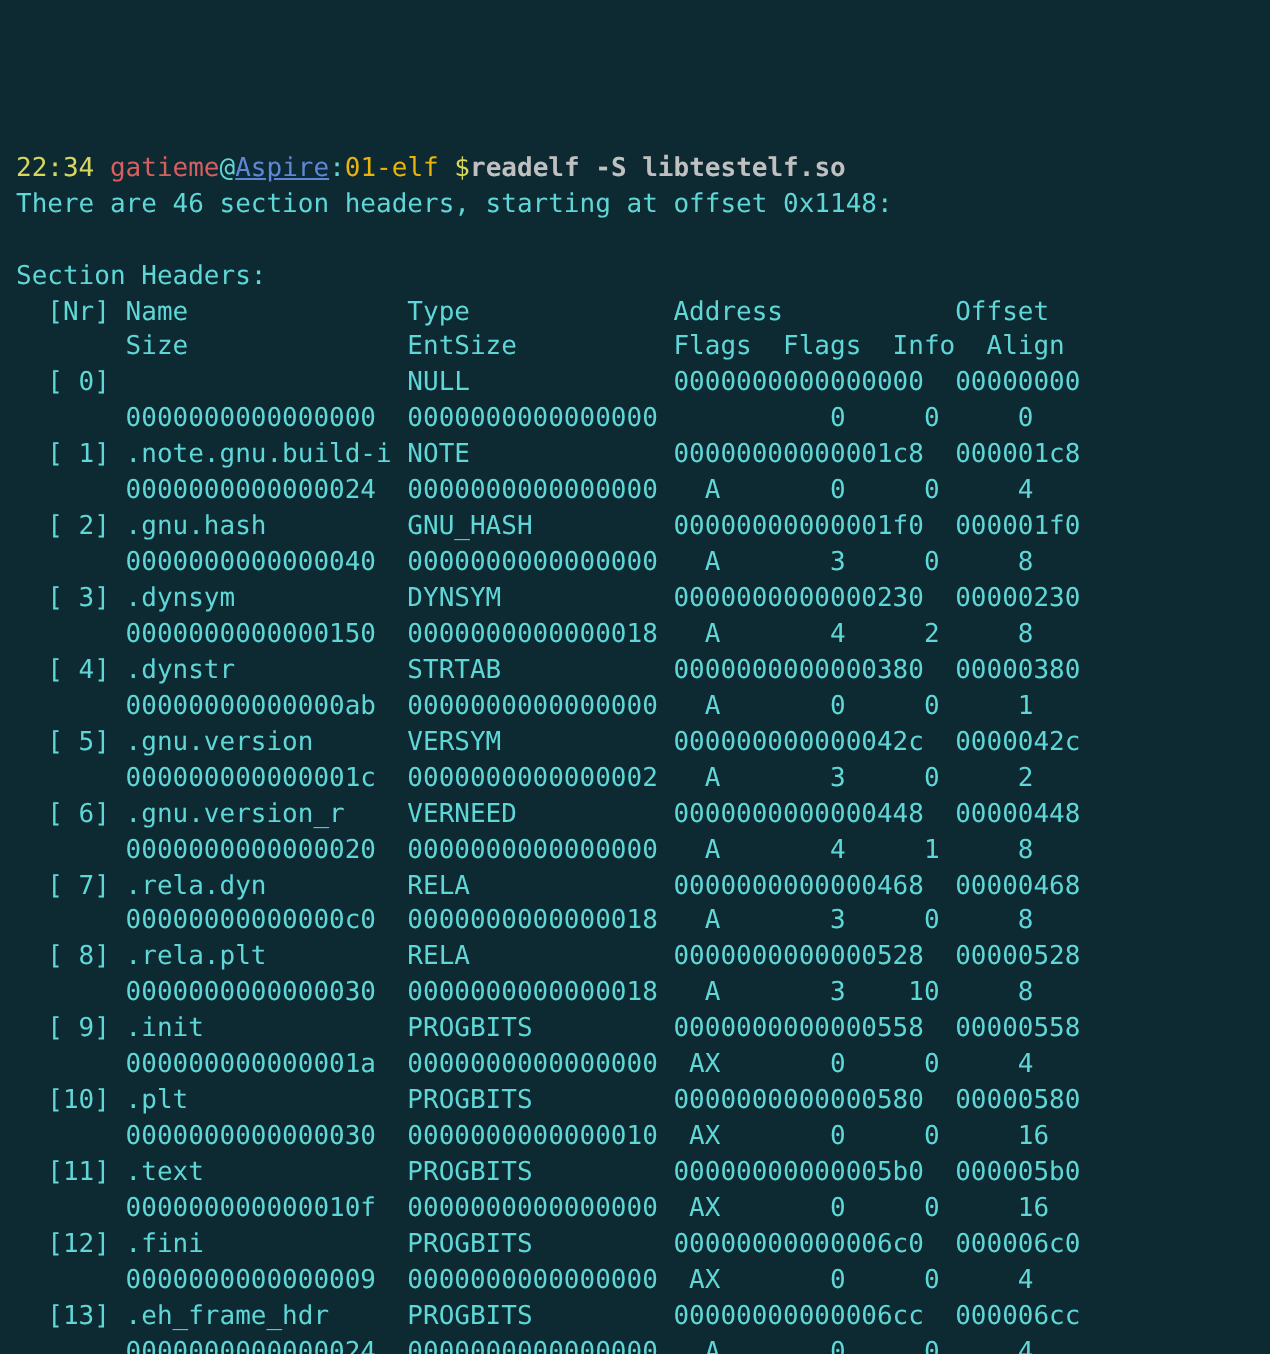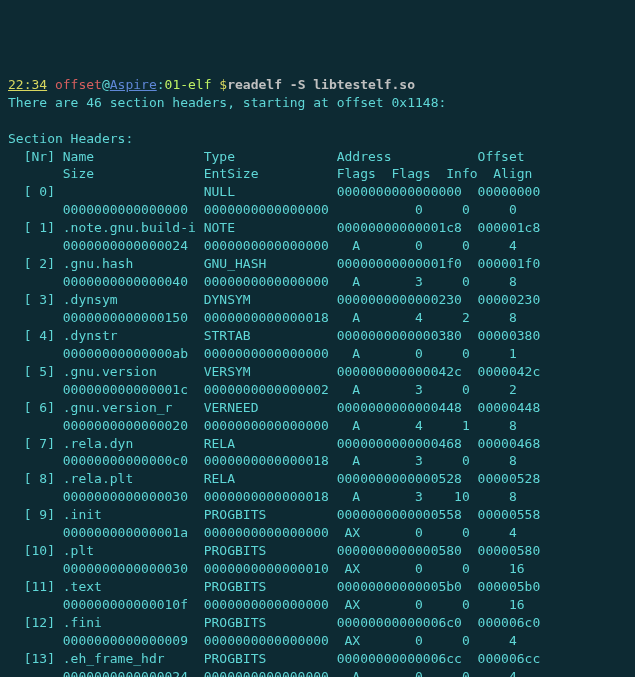--- a/index.html
+++ b/index.html
@@ -7,35 +7,35 @@
     padding: 4px 8px;
     background: #0d2a33;
     font-family: 'Consolas', 'Monaco', monospace;
     font-size: 13px;
     line-height: 1.38;
     color: #5fd7d7;
     white-space: pre;
     width: 635px;
     box-sizing: border-box;
   }
-  .time { color: #d7d75f; text-decoration: underline; }
+  .time { color: #d7d75f; }
   .user { color: #d75f5f; }
   .at   { color: #5fd7d7; }
   .host { color: #5f87d7; text-decoration: underline; }
-  .path { color: #bef264; }
+  .path { color: #eab308; }
   .dollar{ color: #d7d75f; }
   .cmd  { color: #c0c0c0; font-weight: bold; }
   .out  { color: #5fd7d7; }
 </style>
 </head>
 <body>
 
 
 
-<div><span><span class="time">22:34</span> <span class="user">offset</span><span class="at">@</span><span class="host">Aspire</span><span class="out">:</span><span class="path">01-elf</span><span class="dollar"> $</span><span class="cmd">readelf -S libtestelf.so</span></span>
+<div><span><span class="time">22:34</span> <span class="user">gatieme</span><span class="at">@</span><span class="host">Aspire</span><span class="out">:</span><span class="path">01-elf</span><span class="dollar"> $</span><span class="cmd">readelf -S libtestelf.so</span></span>
 <span class="out">There are 46 section headers, starting at offset 0x1148:</span>
 <span class="out"></span>
 <span class="out">Section Headers:</span>
 <span class="out">  [Nr] Name              Type             Address           Offset</span>
 <span class="out">       Size              EntSize          Flags  Flags  Info  Align</span>
 <span id="rows" class="out">  [ 0]                   NULL             0000000000000000  00000000
        0000000000000000  0000000000000000           0     0     0
   [ 1] .note.gnu.build-i NOTE             00000000000001c8  000001c8
        0000000000000024  0000000000000000   A       0     0     4
   [ 2] .gnu.hash         GNU_HASH         00000000000001f0  000001f0

